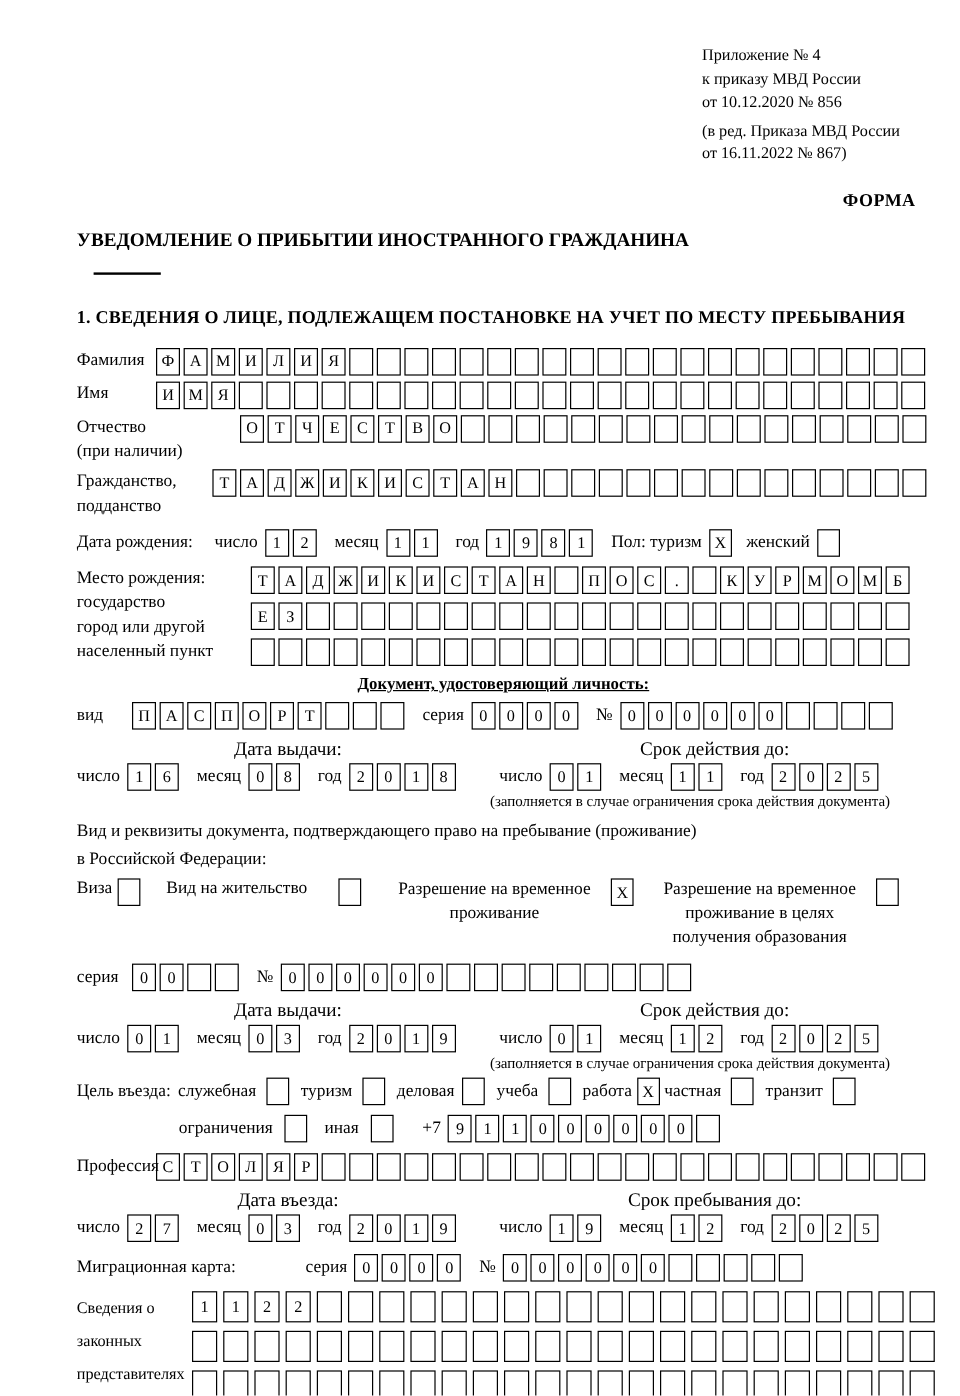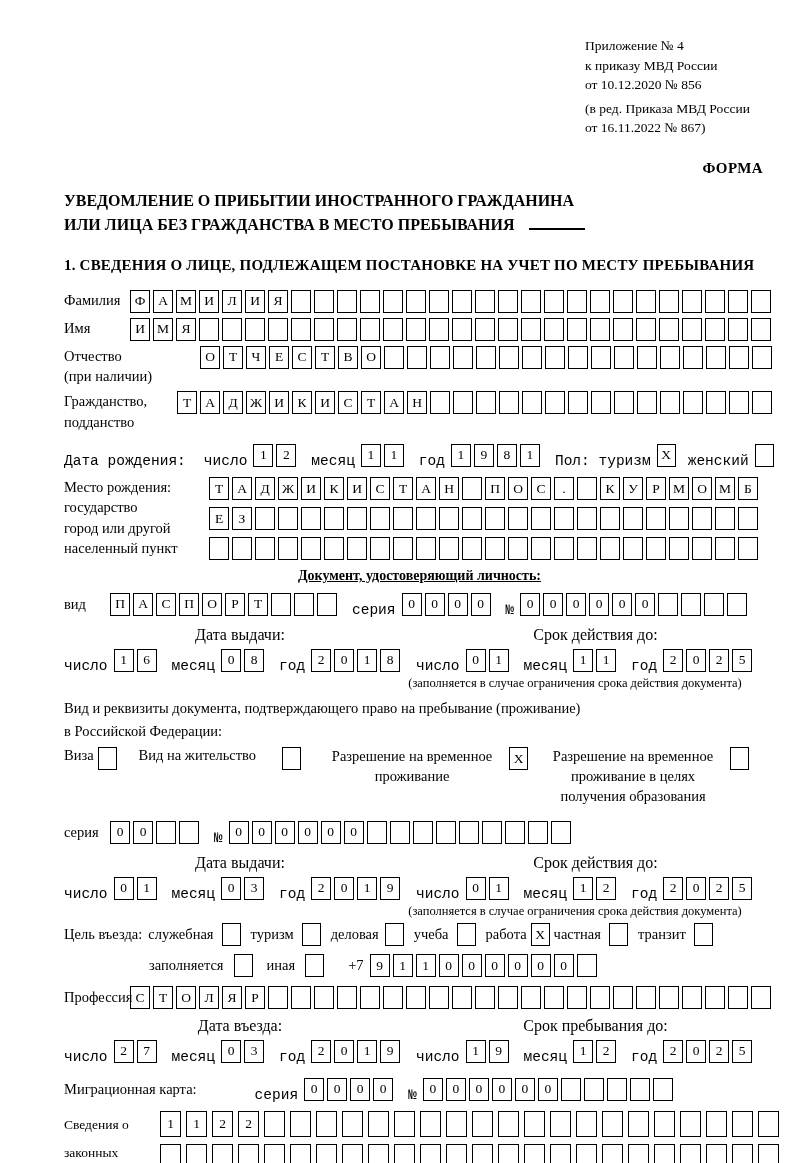--- a/index.html
+++ b/index.html
@@ -28,21 +28,21 @@
 
   .w66{width:66px}.w136{width:136px}.w113{width:113px}.w145{width:145px}.w46{width:46px}
   .stack .cells{margin-bottom:7px;}
   .mid{font-weight:bold;text-align:center;font-size:14px;margin:8px 0 6px;text-decoration:underline;}
   .datelbls{display:flex;font-size:16px;margin:8px 0 2px;}
   .datelbls .l{width:352px;text-align:center;}
   .datelbls .r{flex:1;text-align:center;}
   .dates{display:flex;align-items:center;}
   .dates .grp{display:flex;align-items:center;width:352px;flex:0 0 auto;}
   .dates .grp.r{width:auto;}
-  .dg{font-size:14.5px;margin:12px 6px 0 0;font-family:Liberation Mono, monospace;}
+  .dg{font-size:14.5px;margin:0 6px 0 0;}
   .dg.m{margin-left:12px;}
   .note{margin-left:auto;width:400px;text-align:center;font-size:12.5px;margin-top:2px;margin-bottom:4px;}
   .para{font-size:14.5px;line-height:1.6;margin:6px 0 2px;}
   .optlbl{font-size:14.5px;}
   .optlbl.c2{width:178px;text-align:center;line-height:1.35;}
   .replbls{width:96px;font-size:13.5px;line-height:2.05;flex:0 0 auto;}
 </style>
 </head>
 <body>
 
@@ -54,21 +54,21 @@
     <div>от 10.12.2020 № 856</div>
     <div class="gap"></div>
     <div>(в ред. Приказа МВД России</div>
     <div>от 16.11.2022 № 867)</div>
   </div>
 
   <div class="forma">ФОРМА</div>
 
   <div class="title">
     <div>УВЕДОМЛЕНИЕ О ПРИБЫТИИ ИНОСТРАННОГО ГРАЖДАНИНА</div>
-    <div><span>ИЛИ ЛИЦА БЕЗ ГРАЖДАНСТВА В МЕСТО ПРЕБЫВАНИЯ</span><span class="blank-line"></span></div>
+    <div><span class="blank-line"></span></div>
   </div>
 
   <div class="sec">1. СВЕДЕНИЯ О ЛИЦЕ, ПОДЛЕЖАЩЕМ ПОСТАНОВКЕ НА УЧЕТ ПО МЕСТУ ПРЕБЫВАНИЯ</div>
 
   <div class="row">
     <div class="lbl w66">Фамилия</div>
     <div class="cells">
         <span class="cell">Ф</span>
         <span class="cell">А</span>
         <span class="cell">М</span>
@@ -503,21 +503,21 @@
     <span class="cb" style="margin-left:8px;"></span>
     <span class="optlbl" style="margin-left:10px;">работа</span>
     <span class="cb" style="margin-left:4px;">X</span>
     <span class="optlbl" style="margin-left:4px;">частная</span>
     <span class="cb" style="margin-left:8px;"></span>
     <span class="optlbl" style="margin-left:10px;">транзит</span>
     <span class="cb" style="margin-left:8px;"></span>
   </div>
 
   <div class="row c" style="margin-top:8px;">
-    <span class="optlbl" style="margin-left:85px;">заполняется</span>
+    <span class="optlbl" style="margin-left:85px;">ограничения</span>
     <span class="cb" style="margin-left:10px;"></span>
     <span class="optlbl" style="margin-left:14px;">иная</span>
     <span class="cb" style="margin-left:10px;"></span>
     <span class="optlbl" style="margin-left:24px;">+7</span>
     <div class="cells" style="margin-left:6px;">
         <span class="cell">9</span>
         <span class="cell">1</span>
         <span class="cell">1</span>
         <span class="cell">0</span>
         <span class="cell">0</span>

